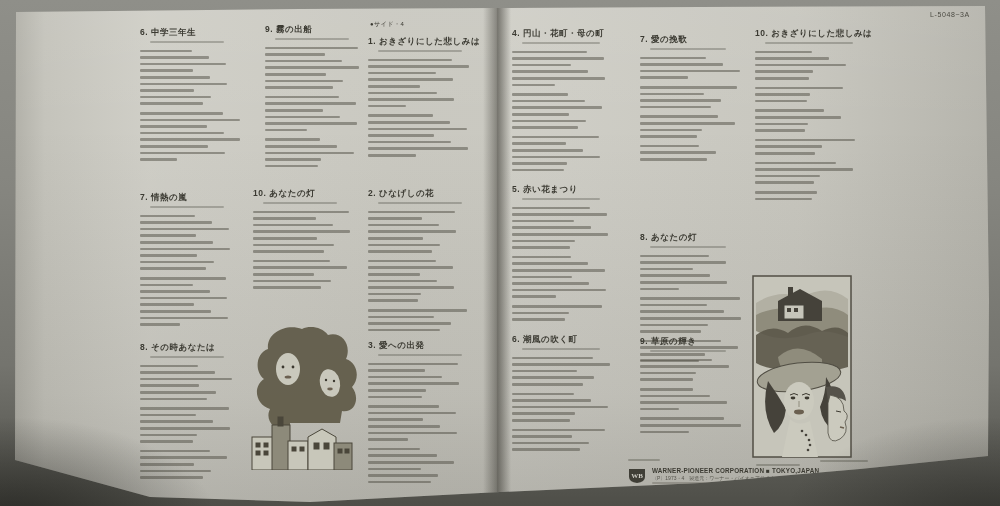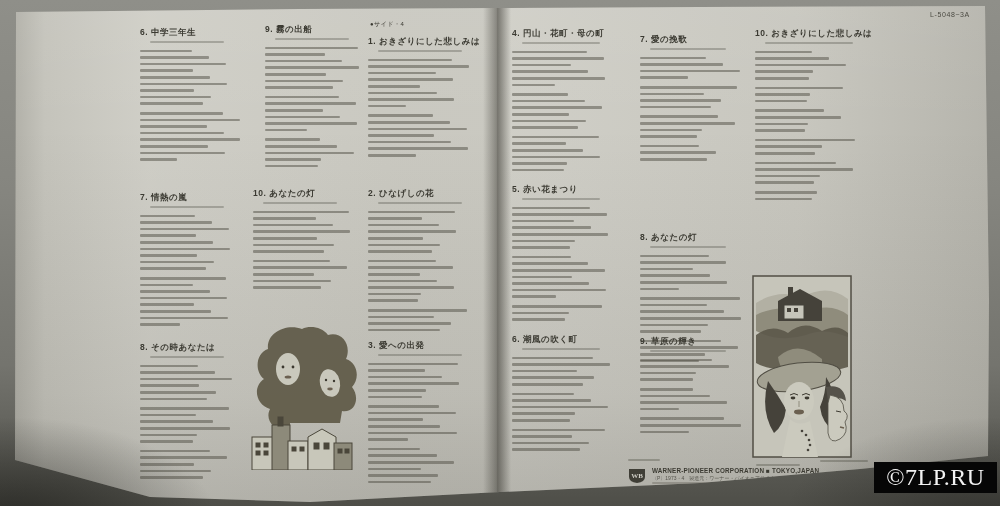--- a/index.html
+++ b/index.html
@@ -544,16 +544,13 @@
       <div class="coprow">〈P〉1973・4　製造元：ワーナー・パイオニア株式会社</div>
       <div class="line3"></div>
     </div>
 
     <div class="pencil">503 2-1</div>
   </div>
 
   <div class="corner bl"></div>
   <div class="corner br"></div>
 
-  <div class="watermark">
-    <span>©7LP.RU</span>
-  </div>
 </div>
 
 </body></html>

